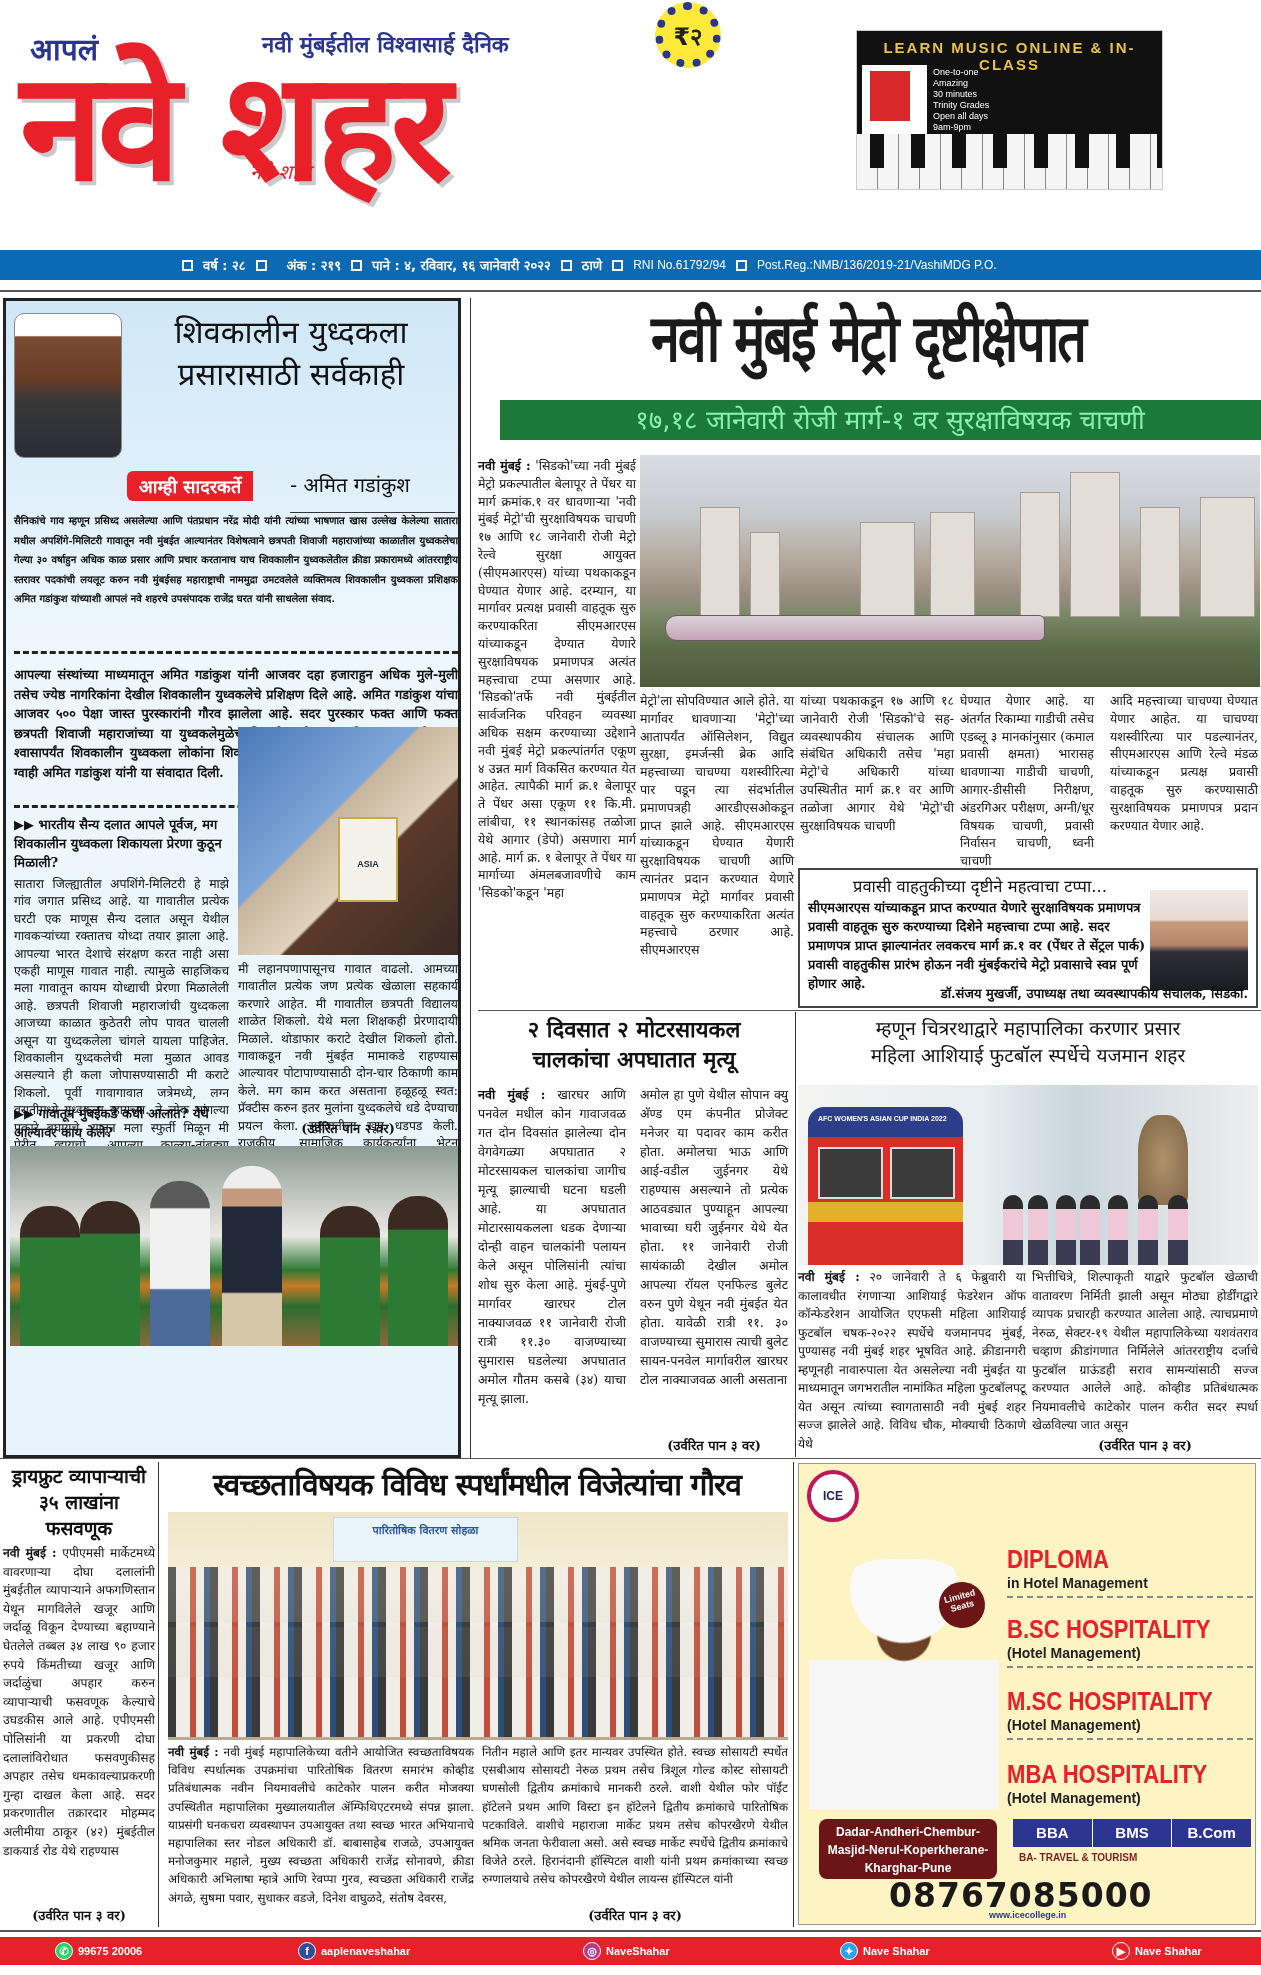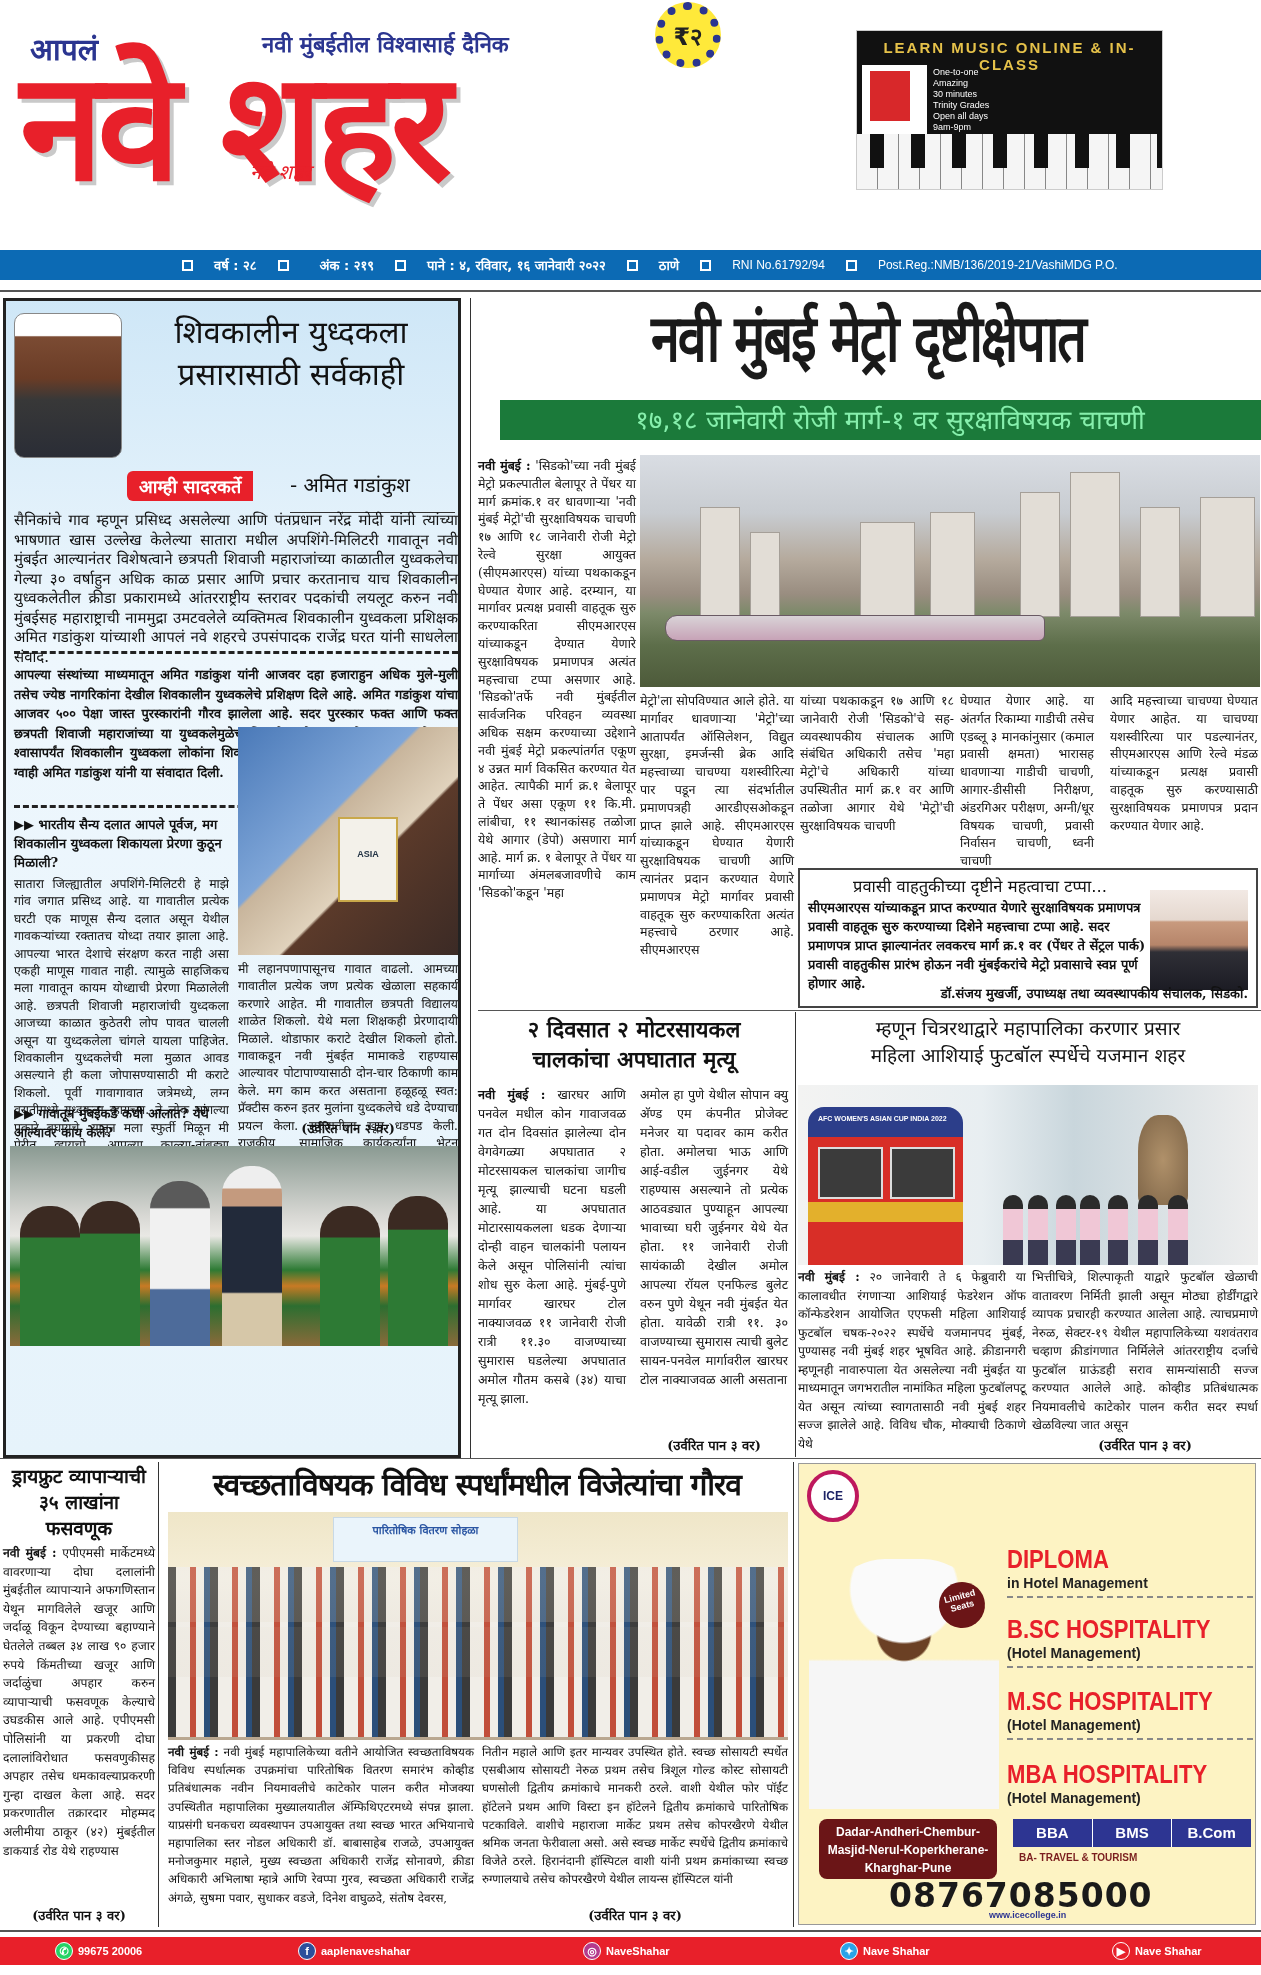--- a/index.html
+++ b/index.html
@@ -15,31 +15,31 @@
 .music-ad{left:856px;top:30px;width:307px;height:160px;background:#111;border:1px solid #ccc;overflow:hidden}
 .music-ad .title{position:absolute;left:0;top:8px;width:100%;text-align:center;font-family:"Liberation Sans",sans-serif;font-weight:bold;color:#e6c24a;font-size:15px;letter-spacing:2px}
 .music-ad .logo-box{position:absolute;left:5px;top:34px;width:65px;height:80px;background:#fff;font-size:7px;color:#c00;font-family:"Liberation Sans",sans-serif;padding:2px}
 .music-ad .logo-box .red{position:absolute;left:8px;top:6px;width:40px;height:50px;background:#d8282a}
 .music-ad .logo-box .url{position:absolute;bottom:3px;left:2px;font-size:6px;color:#333}
 .music-ad .feat{position:absolute;left:76px;top:36px;color:#fff;font-family:"Liberation Sans",sans-serif;font-size:9px;line-height:11px}
 .music-ad .wave{position:absolute;left:-20px;top:105px;width:360px;height:60px;border-top:10px solid #c8963a;border-radius:50% 50% 0 0/100% 60% 0 0;transform:rotate(-4deg)}
 .music-ad .keys{position:absolute;left:0;bottom:0;width:100%;height:55px;background:repeating-linear-gradient(90deg,#f5f5f5 0 20px,#888 20px 21px)}
 .music-ad .keys:after{content:"";position:absolute;left:0;top:0;width:100%;height:34px;background:repeating-linear-gradient(90deg,transparent 0 13px,#111 13px 27px,transparent 27px 41px)}
 
-#infobar{left:0;top:250px;width:1261px;height:30px;background:#0c6ab4;color:#fff;font-family:"DejaVu Sans",sans-serif;font-size:13px;font-weight:bold;display:flex;align-items:center;padding-left:178px;gap:17px}
+#infobar{left:0;top:250px;width:1261px;height:30px;background:#0c6ab4;color:#fff;font-family:"DejaVu Sans",sans-serif;font-size:13px;font-weight:bold;display:flex;align-items:center;padding-left:178px;gap:6px}
 #infobar .box{display:inline-block;width:11px;height:11px;border:2px solid #fff;margin:0 4px}
 #infobar .en{font-family:"Liberation Sans",sans-serif;font-weight:normal;font-size:12px}
 .hr{height:2px;background:#555}
 
 #feature{left:3px;top:298px;width:458px;height:1160px;border:3px solid #222;background:linear-gradient(#cfe7f7,#eef7fd 30%,#e6f3fb)}
 .feat-photo{position:absolute;left:8px;top:12px;width:108px;height:145px;border-radius:10px;border:1px solid #888;background:linear-gradient(#fff 0,#fff 15%,#7b4b33 16%,#6a3c26 45%,#383838 60%,#2a2d36 100%)}
 .feat-title{position:absolute;left:120px;top:10px;width:330px;text-align:center;font-size:31px;line-height:42px;font-weight:normal;font-family:"DejaVu Sans",sans-serif}
 .feat-tag{position:absolute;left:121px;top:170px;background:#e8202a;color:#fff;font-size:18px;font-family:"DejaVu Sans",sans-serif;font-weight:bold;padding:3px 12px;border-radius:6px 0 0 6px}
 .feat-author{position:absolute;left:284px;top:170px;font-size:20px;font-family:"DejaVu Sans",sans-serif;border-bottom:1px solid #333;padding-bottom:14px;width:165px}
-.feat-intro{position:absolute;left:8px;top:210px;width:444px;font-size:15px;line-height:19.5px;font-weight:normal;text-align:justify}
+.feat-intro{position:absolute;left:8px;top:210px;width:444px;font-size:10px;line-height:19.5px;font-weight:bold;text-align:justify}
 .dash{position:absolute;left:8px;width:444px;border-top:3px dashed #222}
 .feat-body{position:absolute;left:8px;top:364px;width:444px;font-size:12.8px;line-height:19.5px;font-weight:bold;text-align:justify}
 .feat-q{position:absolute;left:8px;width:215px;font-size:13px;line-height:19px;font-weight:bold}
 .feat-col{position:absolute;font-size:12.3px;line-height:17.4px;text-align:justify}
 .award-photo{position:absolute;left:232px;top:426px;width:220px;height:228px;background:linear-gradient(135deg,#4a79b8,#7fa6d8 40%,#c8b59c 41%,#e0d2bc 60%,#5b3a2a 61%,#3b2a25)}
 .award-photo .cert{position:absolute;left:100px;top:90px;width:60px;height:85px;background:#f3f1ea;border:2px solid #c9a84a}
 .crowd-photo{position:absolute;left:4px;top:845px;width:448px;height:200px;background:linear-gradient(#8a9a92,#d8d8d4 35%,#e9e8e4 45%,#2d7a34 62%,#c87a24 70%,#2c6e30 80%,#8a6a3a)}
 .crowd-photo .p{position:absolute;bottom:0;width:60px;border-radius:28px 28px 0 0}
 
 #metro-head{left:478px;top:300px;width:780px;font-family:"DejaVu Sans",sans-serif;font-size:52px;font-weight:bold;color:#1a1a1a;letter-spacing:-2px;text-align:center;line-height:62px;transform:scaleY(1.25);transform-origin:top}
@@ -141,21 +141,21 @@
   <div class="feat-intro">सैनिकांचे गाव म्हणून प्रसिध्द असलेल्या आणि पंतप्रधान नरेंद्र मोदी यांनी त्यांच्या भाषणात खास उल्लेख केलेल्या सातारा मधील अपशिंगे-मिलिटरी गावातून नवी मुंबईत आल्यानंतर विशेषत्वाने छत्रपती शिवाजी महाराजांच्या काळातील युध्वकलेचा गेल्या ३० वर्षाहुन अधिक काळ प्रसार आणि प्रचार करतानाच याच शिवकालीन युध्वकलेतील क्रीडा प्रकारामध्ये आंतरराष्ट्रीय स्तरावर पदकांची लयलूट करुन नवी मुंबईसह महाराष्ट्राची नाममुद्रा उमटवलेले व्यक्तिमत्व शिवकालीन युध्वकला प्रशिक्षक अमित गडांकुश यांच्याशी आपलं नवे शहरचे उपसंपादक राजेंद्र घरत यांनी साधलेला संवाद.</div>
   <div class="dash" style="top:350px"></div>
   <div class="feat-body">आपल्या संस्थांच्या माध्यमातून अमित गडांकुश यांनी आजवर दहा हजाराहुन अधिक मुले-मुली तसेच ज्येष्ठ नागरिकांना देखील शिवकालीन युध्वकलेचे प्रशिक्षण दिले आहे. अमित गडांकुश यांचा आजवर ५०० पेक्षा जास्त पुरस्कारांनी गौरव झालेला आहे. सदर पुरस्कार फक्त आणि फक्त छत्रपती शिवाजी महाराजांच्या या युध्वकलेमुळेच मिळाले आहेत. त्यामुळे आयुष्यात शेवटच्या श्वासापर्यंत शिवकालीन युध्वकला लोकांना शिकविण्यासाठी सदैव कार्यरत राहणार असल्याची ग्वाही अमित गडांकुश यांनी या संवादात दिली.</div>
   <div class="dash" style="top:504px"></div>
   <div class="feat-q" style="top:514px">
     <span>▶▶ </span><span>भारतीय सैन्य दलात आपले पूर्वज, मग शिवकालीन युध्वकला शिकायला प्रेरणा कुठून मिळाली?</span>
   </div>
   <div class="feat-col" style="left:8px;top:575px;width:215px;height:555px;overflow:hidden">सातारा जिल्ह्यातील अपशिंगे-मिलिटरी हे माझे गांव जगात प्रसिध्द आहे. या गावातील प्रत्येक घरटी एक माणूस सैन्य दलात असून येथील गावकऱ्यांच्या रक्तातच योध्दा तयार झाला आहे. आपल्या भारत देशाचे संरक्षण करत नाही असा एकही माणूस गावात नाही. त्यामुळे साहजिकच मला गावातून कायम योध्द्याची प्रेरणा मिळालेली आहे. छत्रपती शिवाजी महाराजांची युध्दकला आजच्या काळात कुठेतरी लोप पावत चालली असून या युध्दकलेला चांगले यायला पाहिजेत. शिवकालीन युध्दकलेची मला मुळात आवड असल्याने ही कला जोपासण्यासाठी मी कराटे शिकलो. पूर्वी गावागावात जत्रेमध्ये, लग्न वरातीमध्ये युध्दकला व्हायच्या. ते लोक चांगल्या प्रकारे बघायचे. यातून मला स्फुर्ती मिळून मी प्रेरीत व्हायचो. आपल्या काळ्या-तांबड्या मातीतील कला आपल्याला आली पाहिजे, इतरांना शिकवावी, असे मनोमन वाटत होते. त्यामुळेच आई-वडिलांना मी शिवकालीन युध्दकला शिकत असल्याचे सांगितल्यावर त्यांनी देखील लगेच होकार दर्शविला. त्यामुळे शिवकालीन युध्दकलेचा अभ्यास करु लागलो. आज माझ्यात जी काही युध्दकला आहे, ती आई-वडिलांमुळेच.</div>
   <div class="award-photo">
     <div class="cert">
-        <div style="font-size:9px;text-align:center;margin-top:30px;font-family:'Liberation Sans',sans-serif;font-weight:bold;color:#234">ASIA</div>
+        <div style="font-size:9px;text-align:center;margin-top:40px;font-family:'Liberation Sans',sans-serif;font-weight:bold;color:#234">ASIA</div>
       </div>
   </div>
   <div class="feat-col" style="left:232px;top:660px;width:220px;height:460px;overflow:hidden">मी लहानपणापासूनच गावात वाढलो. आमच्या गावातील प्रत्येक जण प्रत्येक खेळाला सहकार्य करणारे आहेत. मी गावातील छत्रपती विद्यालय शाळेत शिकलो. येथे मला शिक्षकही प्रेरणादायी मिळाले. थोडाफार कराटे देखील शिकलो होतो. गावाकडून नवी मुंबईत मामाकडे राहण्यास आल्यावर पोटापाण्यासाठी दोन-चार ठिकाणी काम केले. मग काम करत असताना हळूहळू स्वत: प्रॅक्टीस करुन इतर मुलांना युध्दकलेचे धडे देण्याचा प्रयत्न केला. सुरुवातीला खूप धडपड केली. राजकीय, सामाजिक कार्यकर्त्यांना भेटून गणेशोत्सव, नवरात्रौत्सव, पक्ष कार्यक्रम, साई भंडारा, शिवजयंती अशा कार्यक्रमांमध्ये शिवकालीन युध्दकला सादर करु लागलो. मी एकटाच एकेक तास न थकता आणि न थांबता कला सादर केली. त्यावेळी लोक ती कला बघायचे.</div>
   <div class="feat-q" style="top:803px;width:215px">
     <span>▶▶ </span><span>गावातून मुंबईकडे कधी आलात? येथे आल्यावर काय केले?</span>
   </div>
   <div class="cont" style="position:absolute;left:232px;top:818px;width:220px">(उर्वरित पान २ वर)</div>
   <div class="crowd-photo">
     <div class="p" style="left:10px;height:140px;background:linear-gradient(#3b2a22 0 22%,#2d7a34 23%)"></div>
     <div class="p" style="left:70px;height:145px;background:linear-gradient(#3b2a22 0 22%,#2d7a34 23%)"></div>

